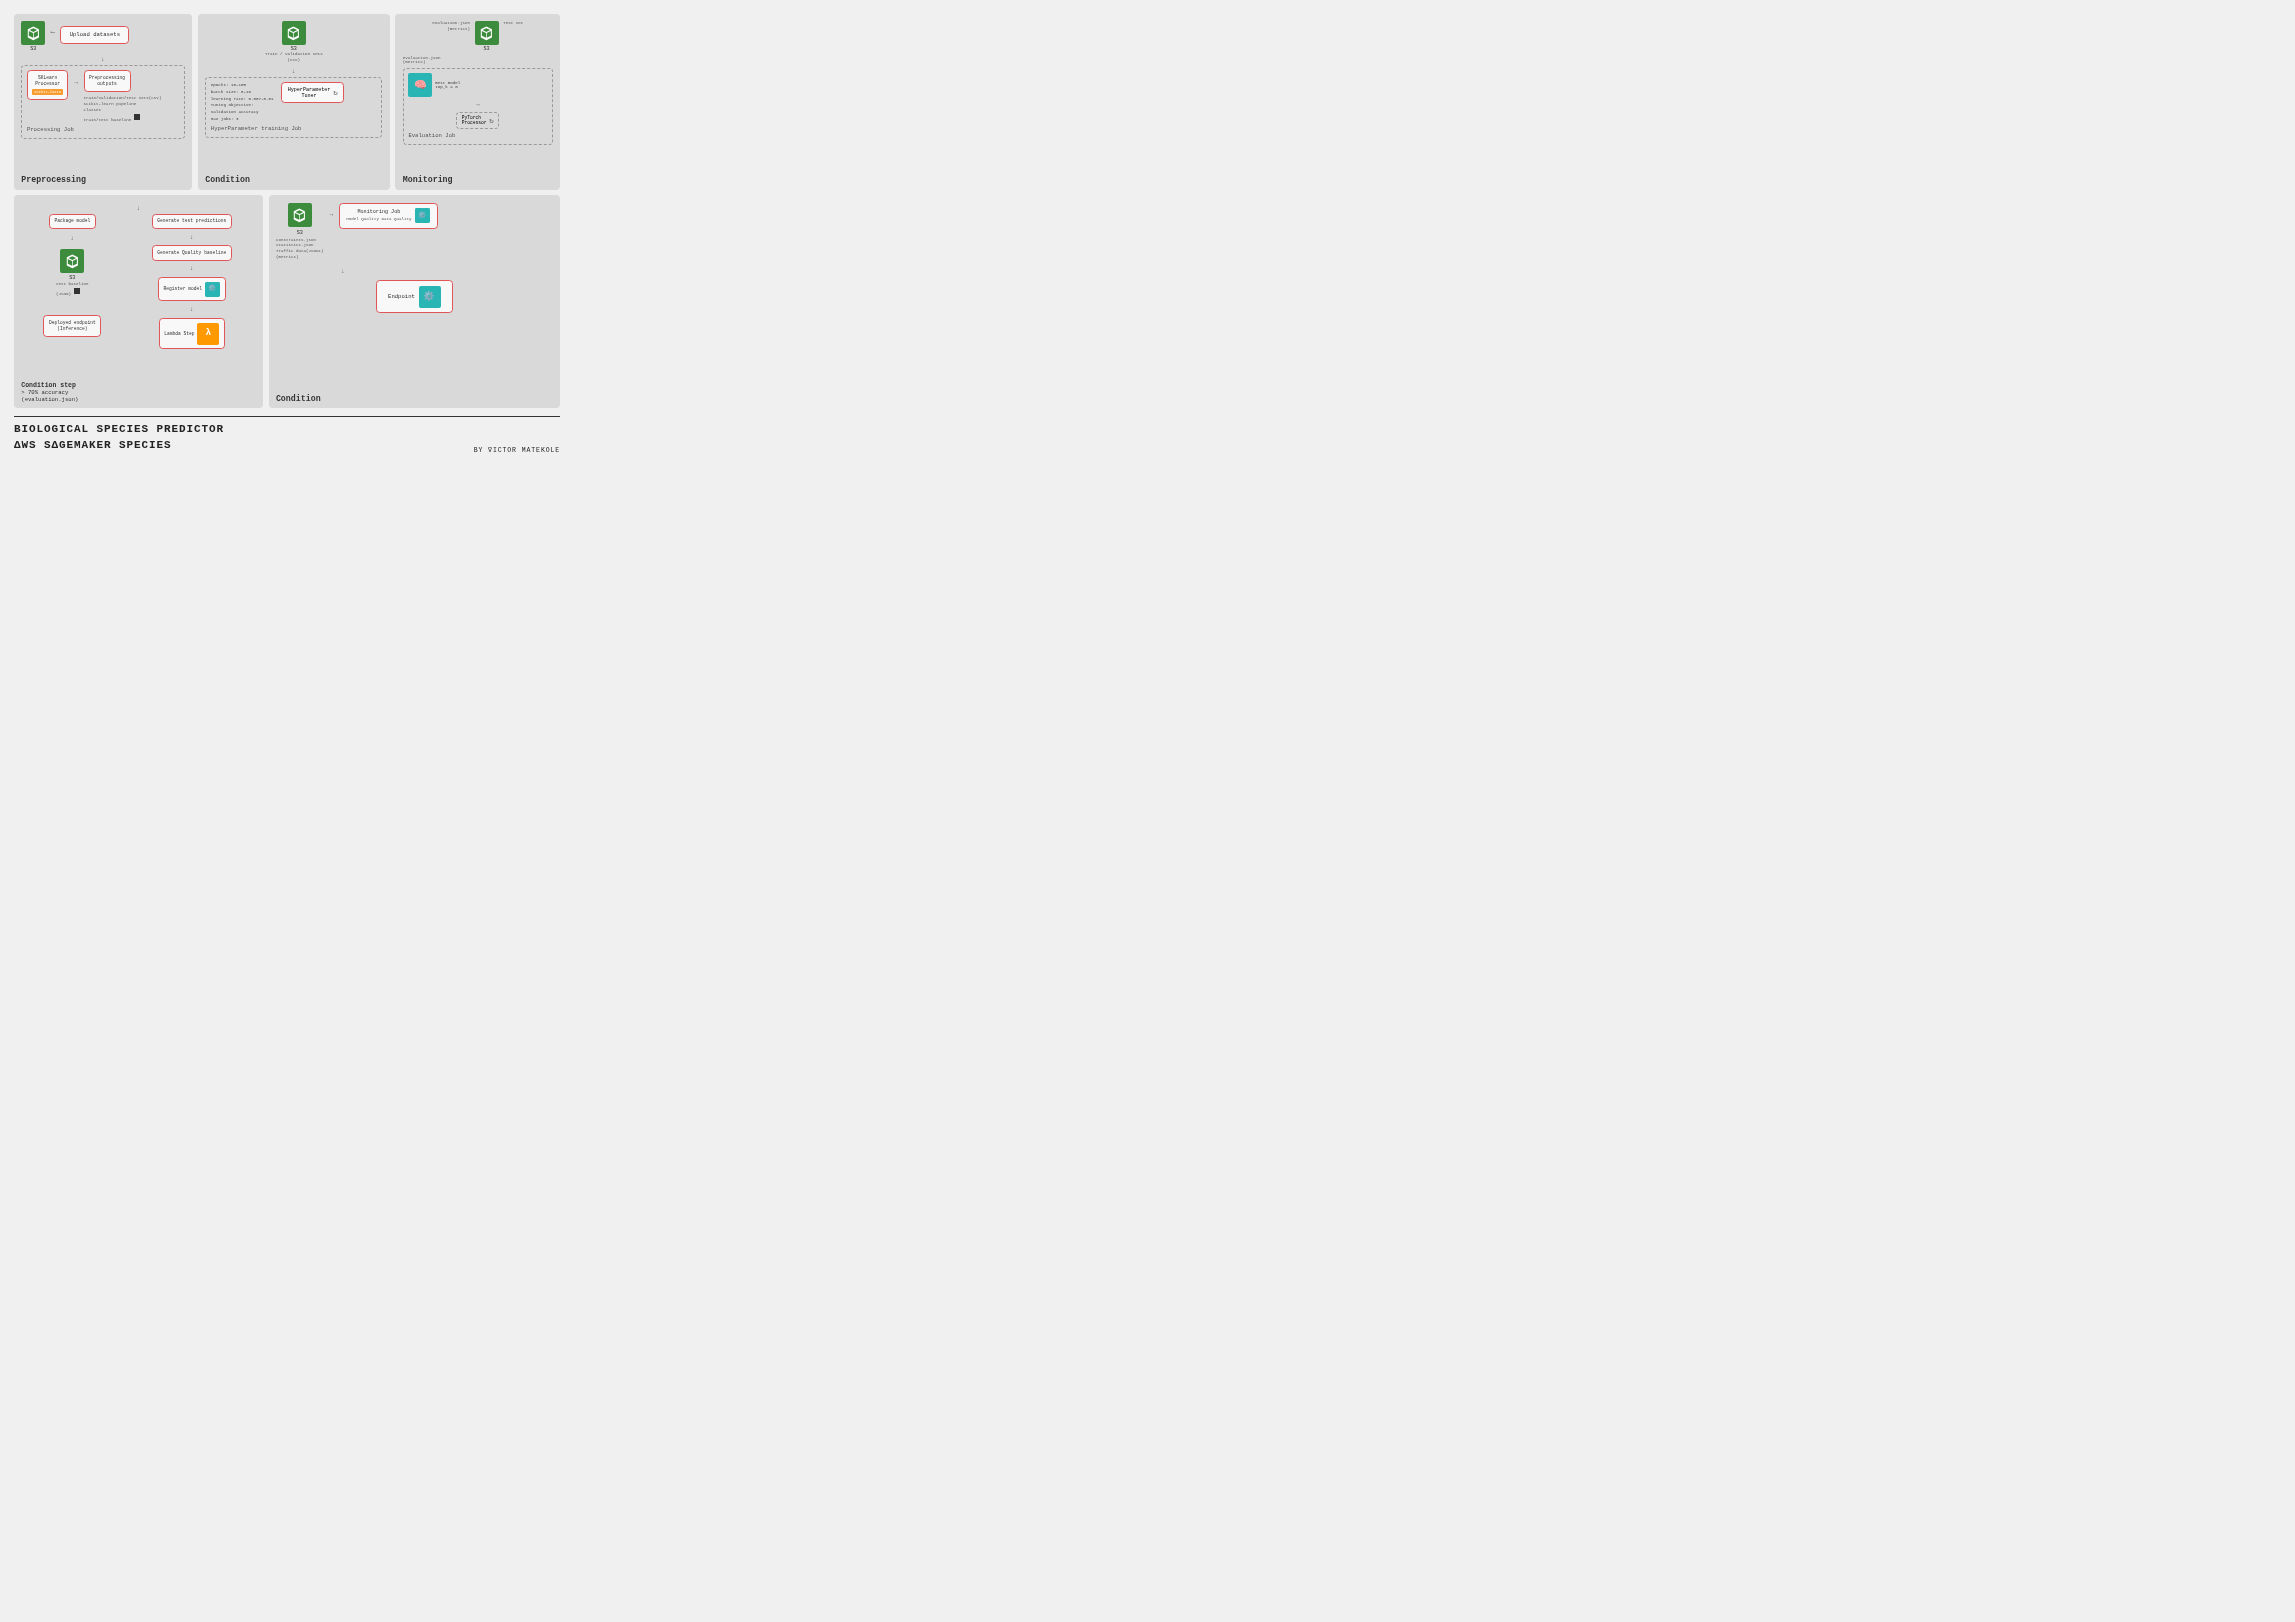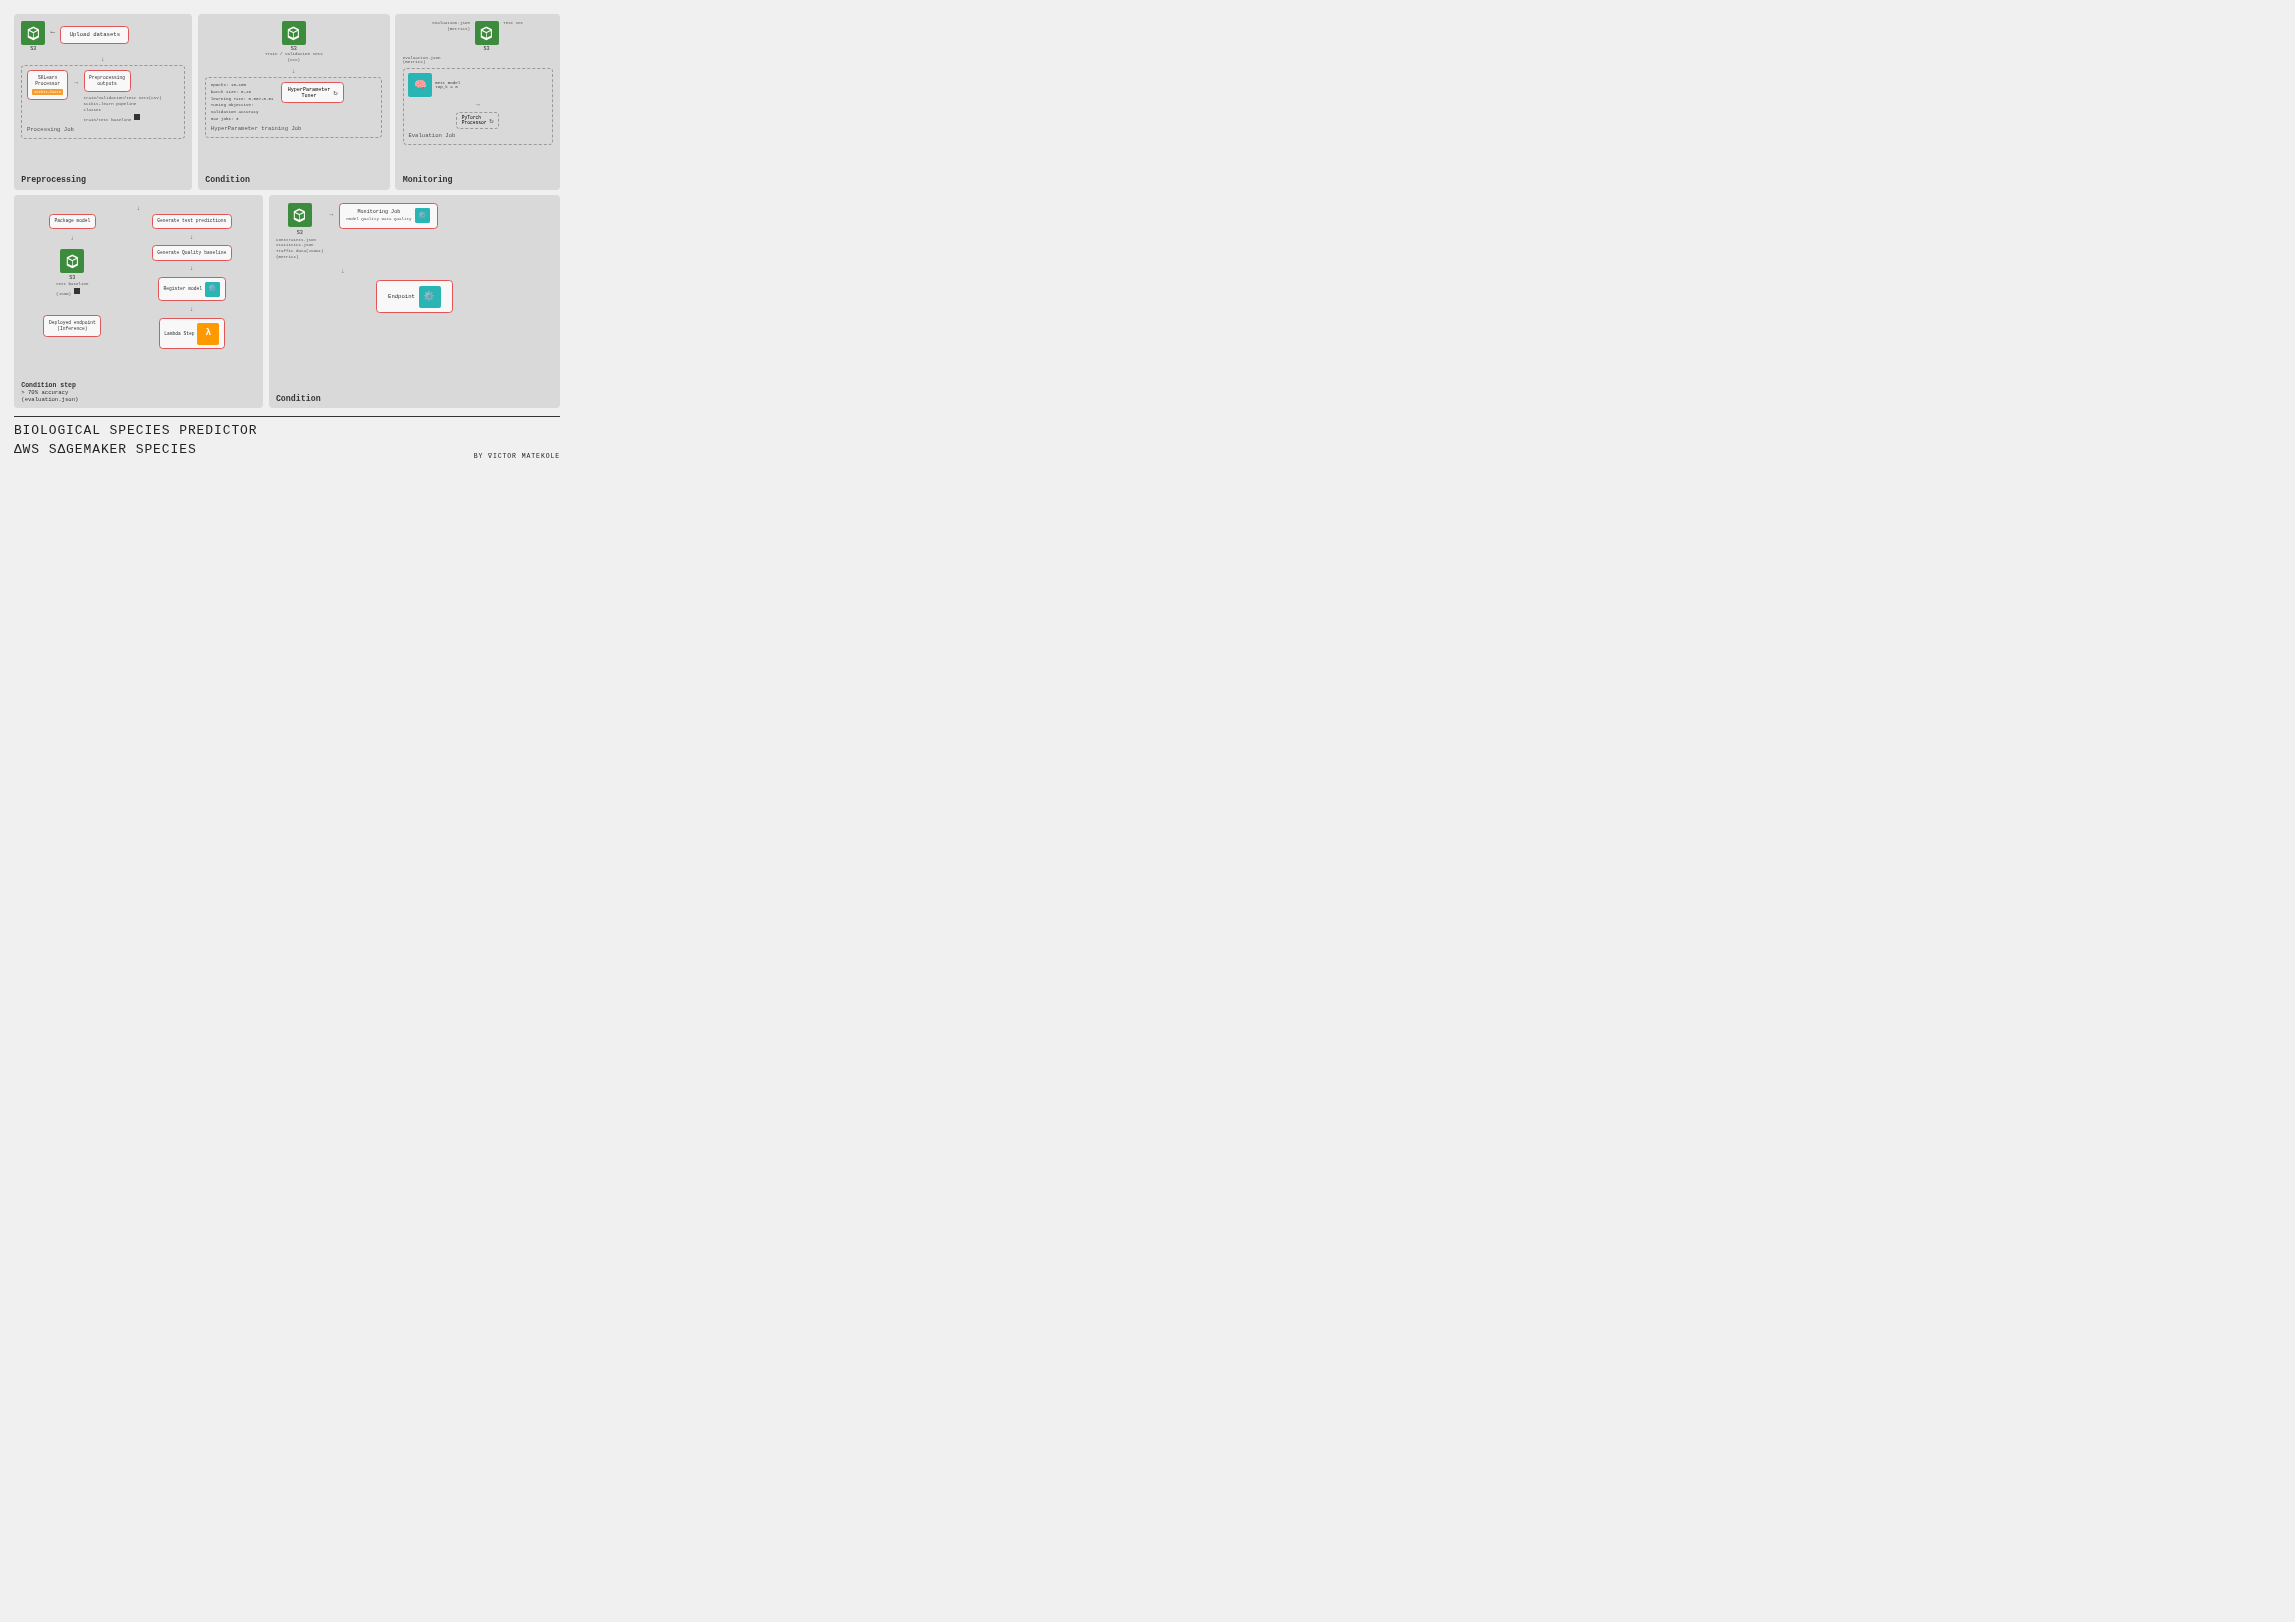--- a/index.html
+++ b/index.html
@@ -203,22 +203,22 @@
     .footer {
       margin-top: 3.7px;
       padding-top: 3.7px;
       border-top: 0.9px solid #333;
       display: flex;
       justify-content: space-between;
       align-items: flex-end;
     }
     .footer-left {
       font-family: 'Courier New', monospace;
-      font-size: 13px;
-      font-weight: normal;
+      font-size: 11px;
+      font-weight: bold;
       letter-spacing: 0.9px;
       color: #222;
       line-height: 1.5;
     }
     .footer-right {
       font-family: 'Courier New', monospace;
       font-size: 6.5px;
       letter-spacing: 0.9px;
       color: #222;
     }

